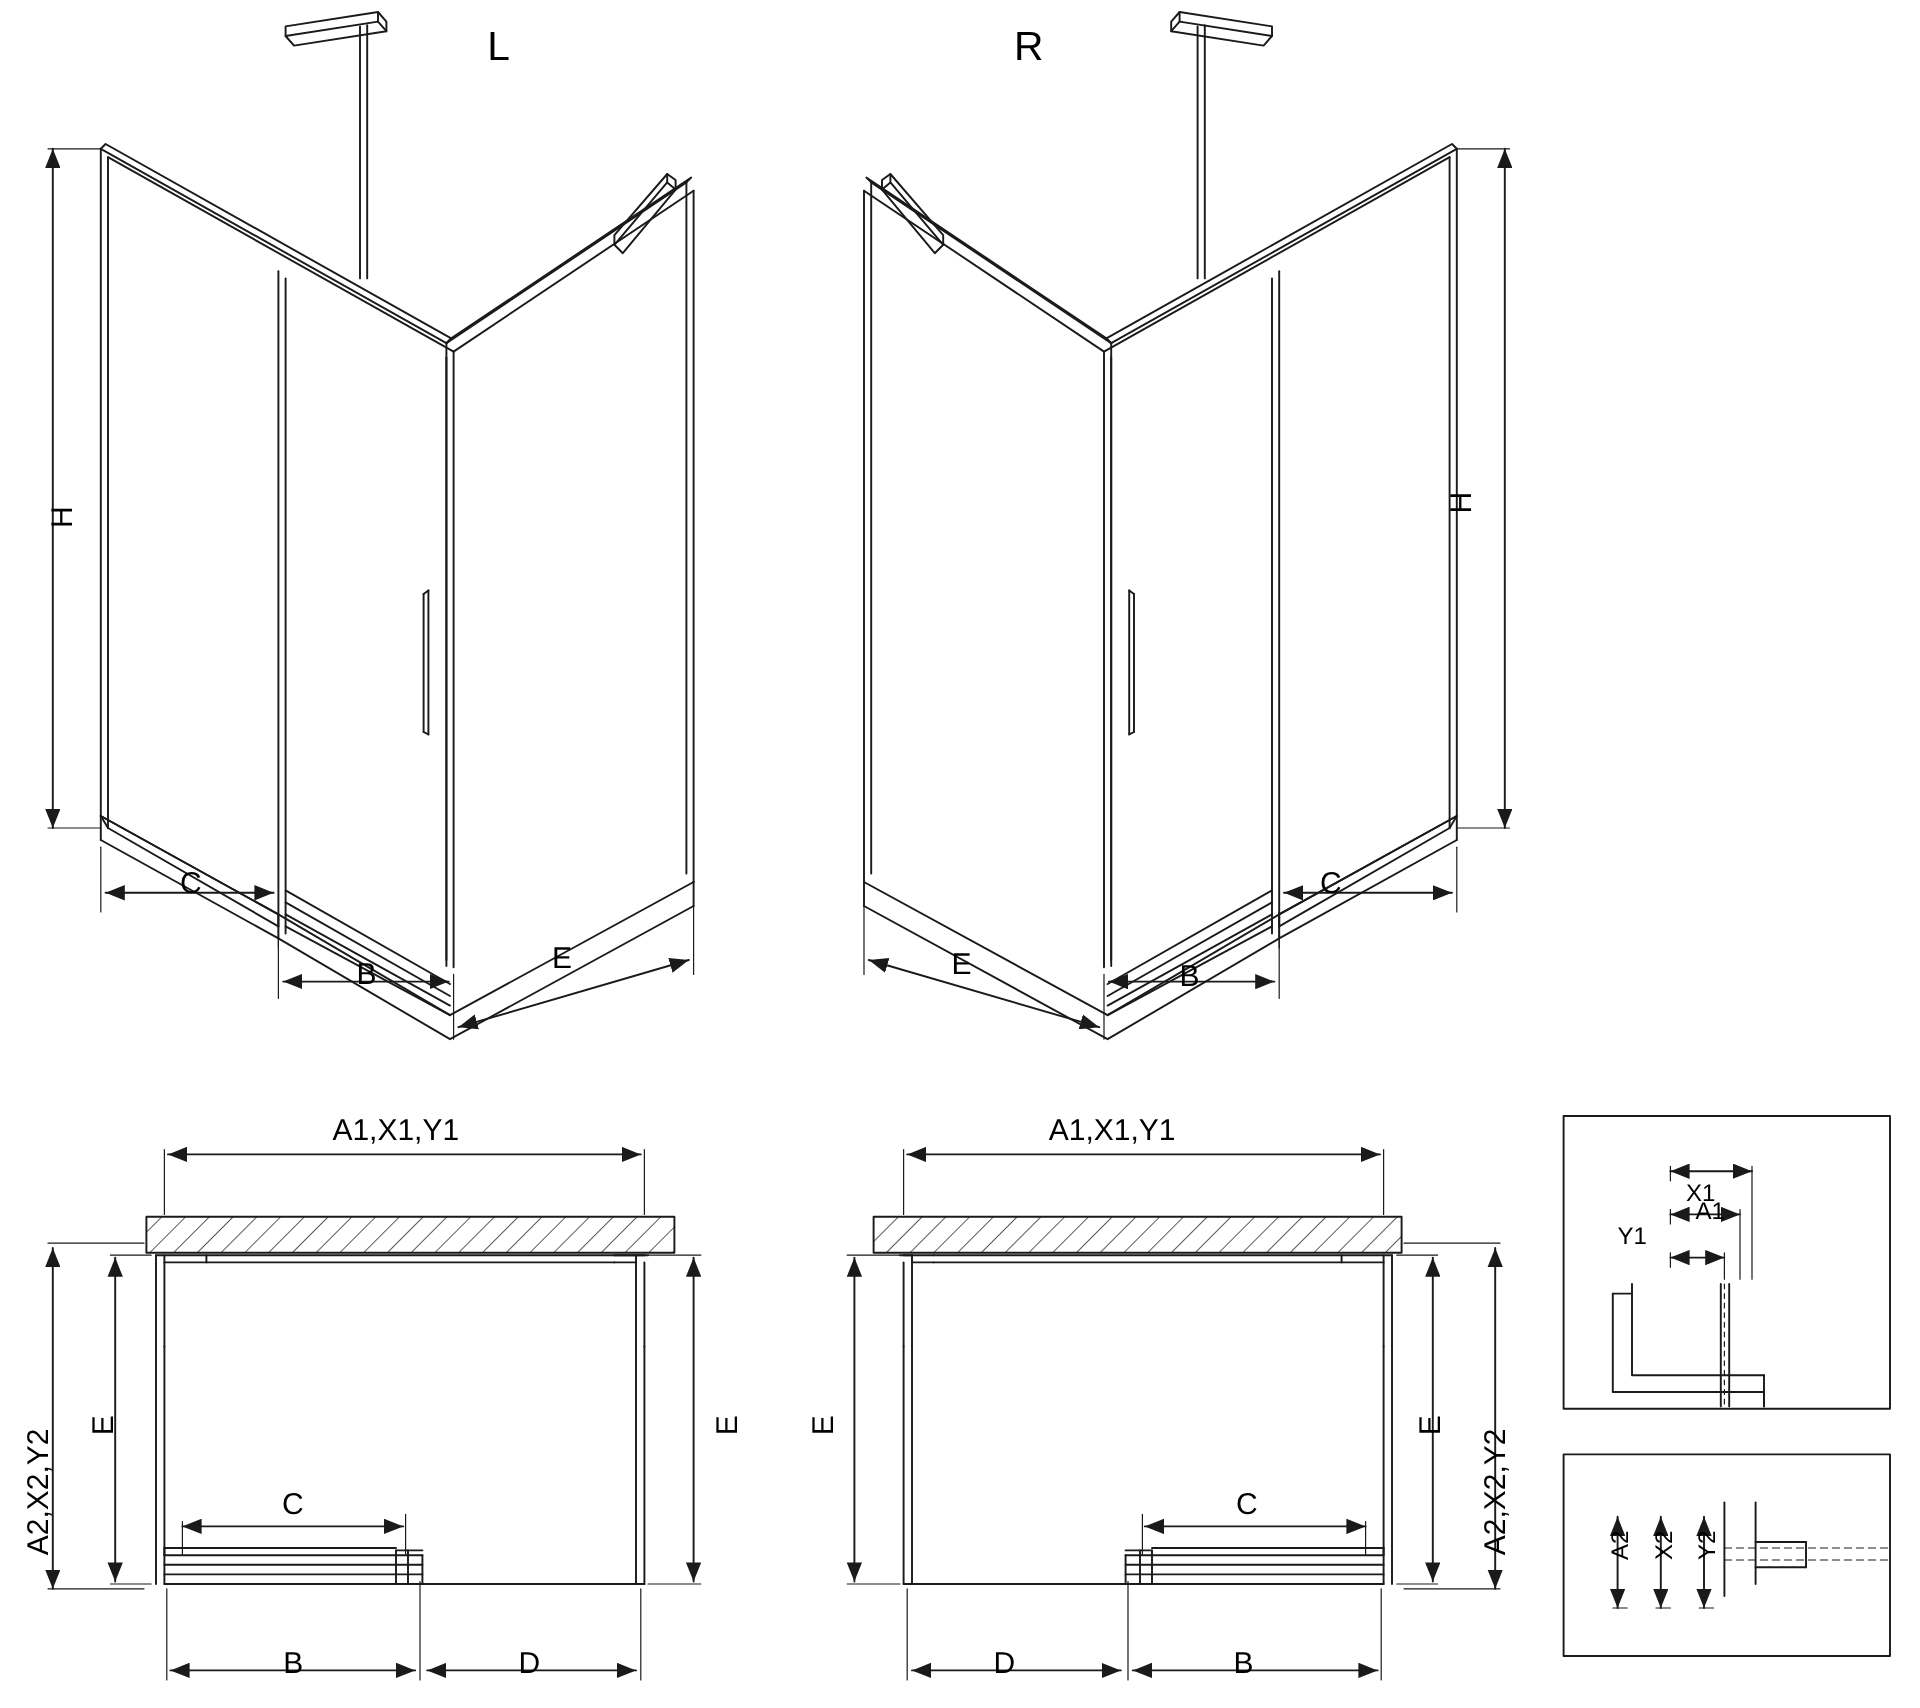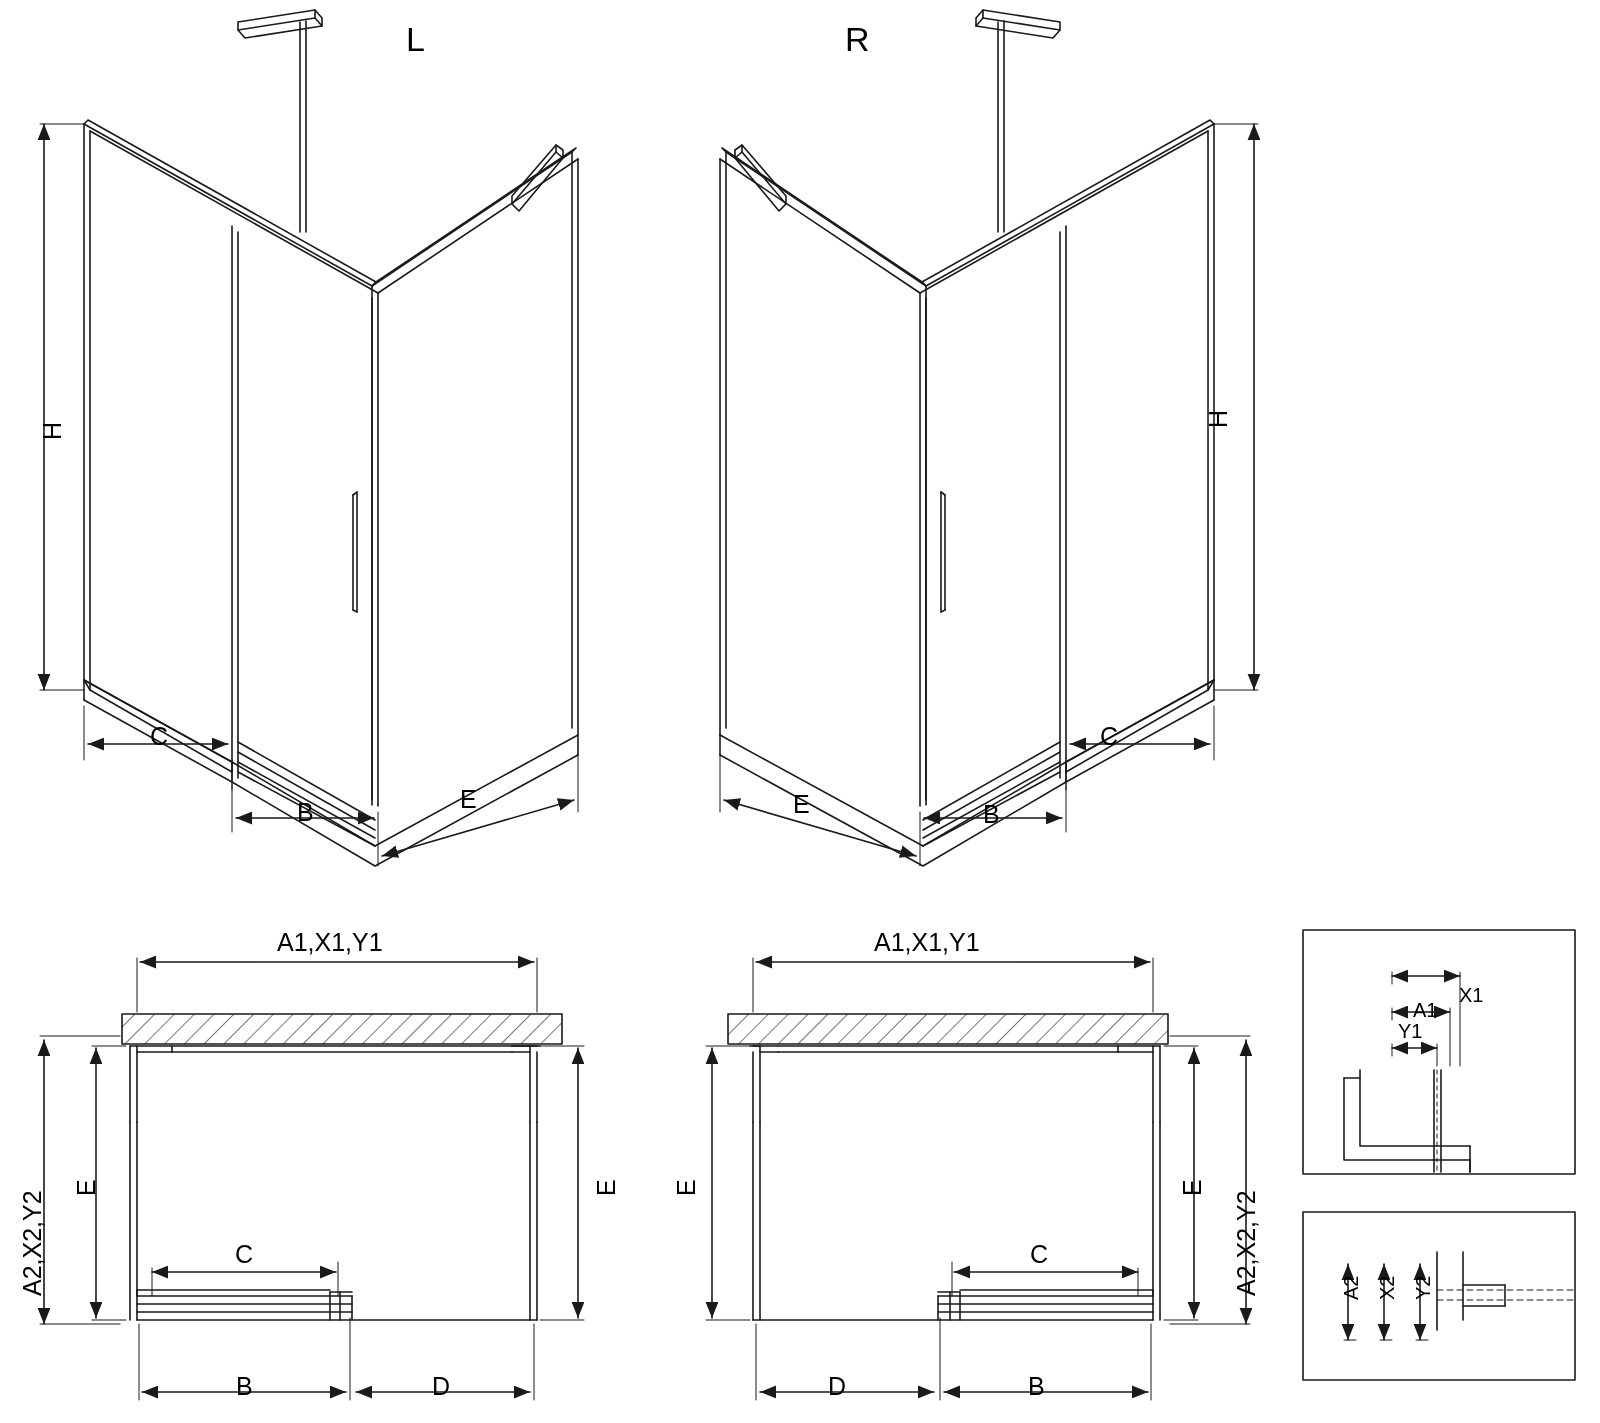--- a/index.html
+++ b/index.html
@@ -350,18 +350,18 @@
 
 <div class="lbl dim" style="left:874px;top:928px;">A1,X1,Y1</div>
 <div class="lbl dim rot90" style="left:1232px;top:1296px;">A2,X2,Y2</div>
 <div class="lbl dim rot90" style="left:1178px;top:1196px;">E</div>
 <div class="lbl dim rot90" style="left:672px;top:1196px;">E</div>
 <div class="lbl dim" style="left:1030px;top:1240px;">C</div>
 <div class="lbl dim" style="left:1028px;top:1372px;">B</div>
 <div class="lbl dim" style="left:828px;top:1372px;">D</div>
 
 <div class="lbl dimsm" style="left:1413px;top:999px;">A1</div>
-<div class="lbl dimsm" style="left:1459px;top:984px;">X1</div>
-<div class="lbl dimsm" style="left:1398px;top:1020px;">Y1</div>
+<div class="lbl dimsm" style="left:1405px;top:984px;">X1</div>
+<div class="lbl dimsm" style="left:1348px;top:1020px;">Y1</div>
 
 <div class="lbl dimsm rot90" style="left:1340px;top:1300px;">A2</div>
 <div class="lbl dimsm rot90" style="left:1376px;top:1300px;">X2</div>
 <div class="lbl dimsm rot90" style="left:1412px;top:1300px;">Y2</div>
 
 </body></html>

